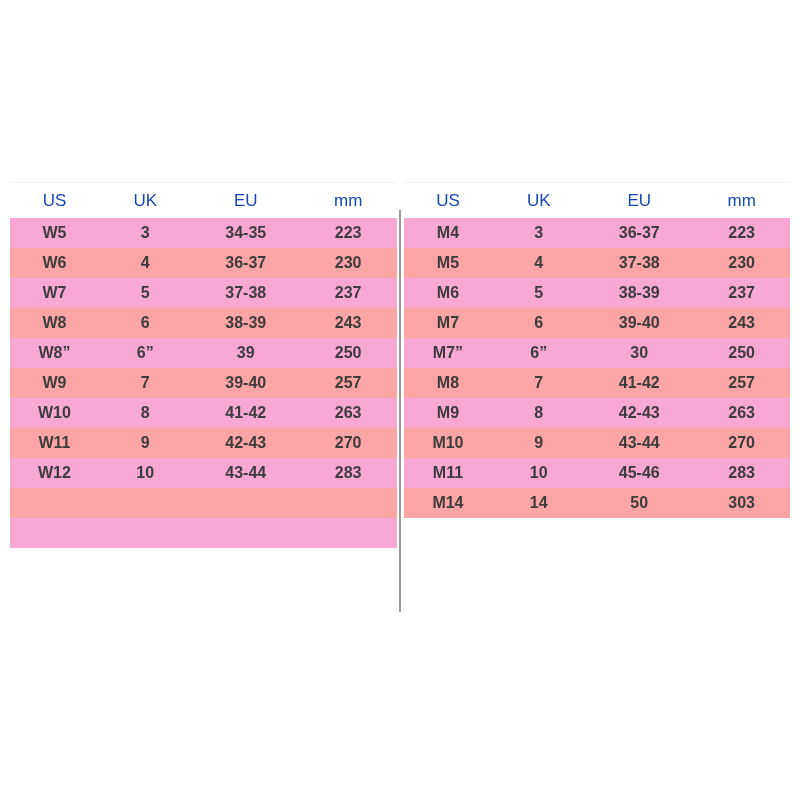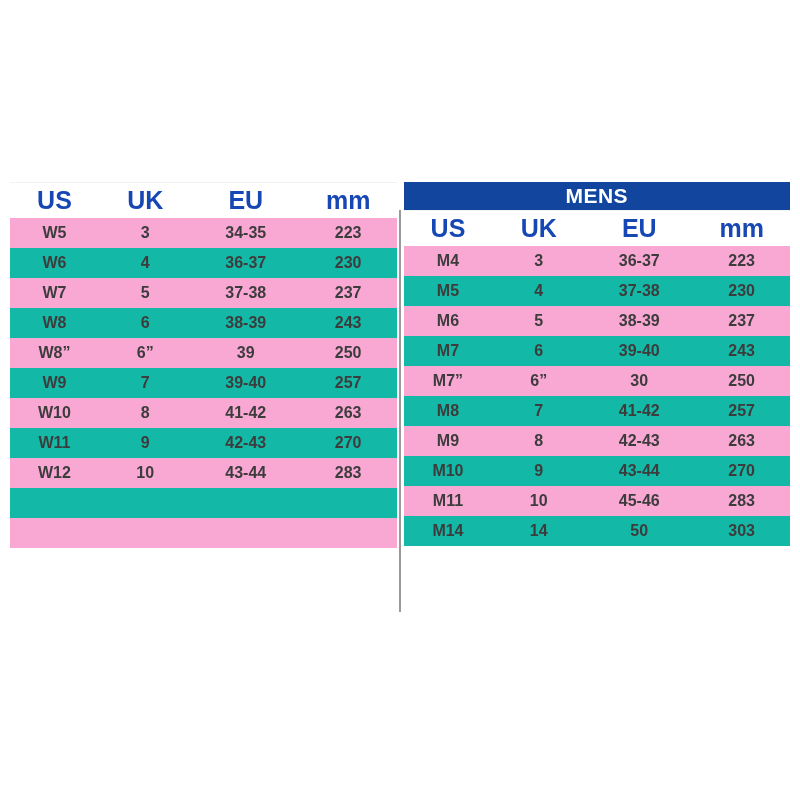--- a/index.html
+++ b/index.html
@@ -56,28 +56,28 @@
   }
   .cols {
     height: 35px;
     display: flex;
     align-items: center;
     background: #ffffff;
     border-top: 1px solid #f2f2f2;
   }
   .cols .cell {
     color: #1747B5;
-    font-weight: bold;
-    font-size: 25px;
+    font-weight: normal;
+    font-size: 17px;
   }
   .trow {
     height: 30px;
     display: flex;
     align-items: center;
-    background: #14b8a6;
+    background: #fca5a5;
   }
   .trow.alt {
     background: #f9a8d4;
   }
   .cell {
     text-align: center;
     color: #3C3C3C;
     font-weight: bold;
     font-size: 16px;
     overflow: hidden;
@@ -169,21 +169,20 @@
             <div class="cell"></div>
           </div>
         </div>
     </div>
 
     <div class="gap">
       <div class="divider-line"></div>
     </div>
 
     <div class="half">
-      <div class="bar">MENS</div>
       <div class="cols">
           <div class="cell">US</div>
           <div class="cell">UK</div>
           <div class="cell">EU</div>
           <div class="cell">mm</div>
         </div>
       <div>
           <div class="trow alt">
             <div class="cell">M4</div>
             <div class="cell">3</div>

